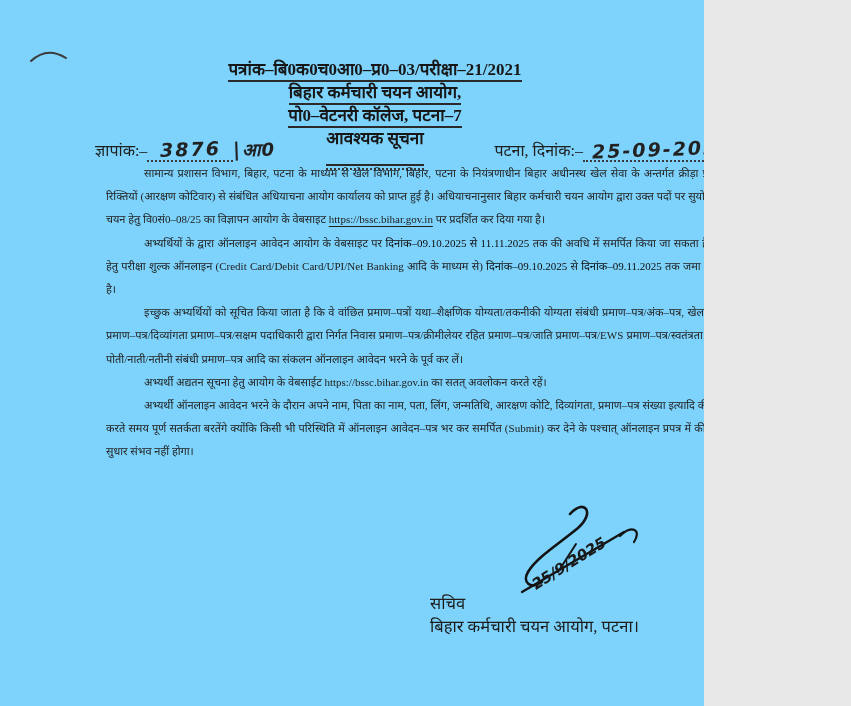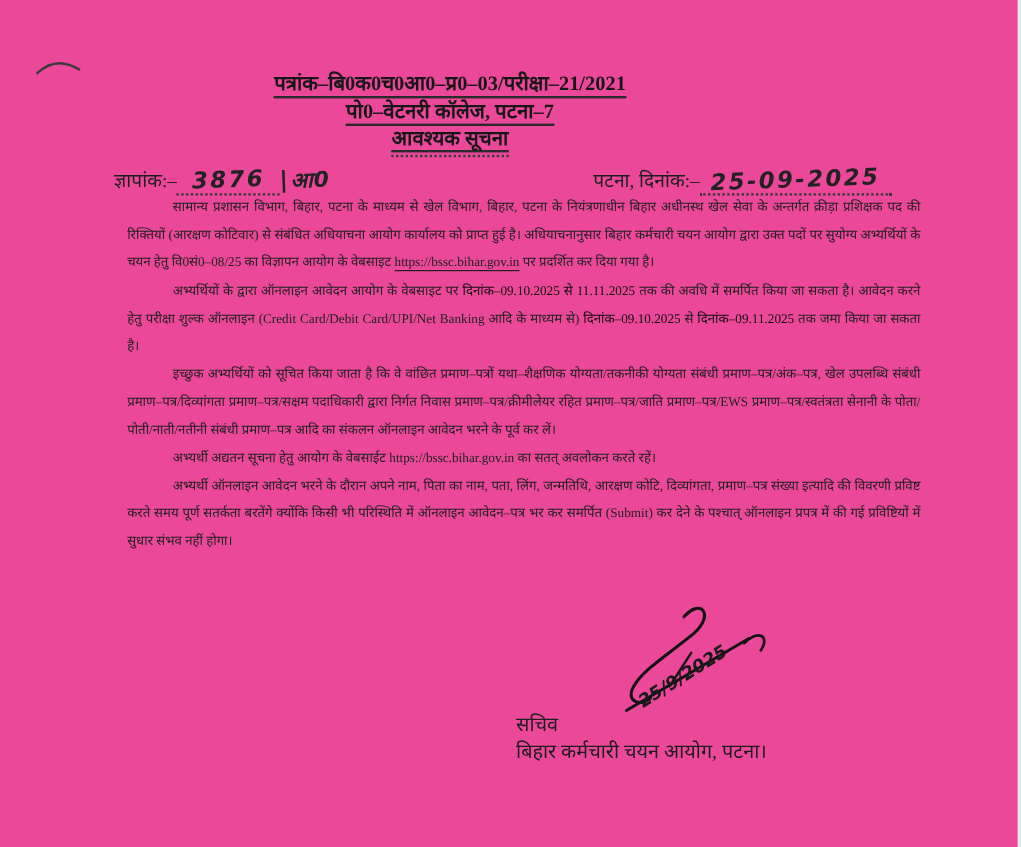--- a/index.html
+++ b/index.html
@@ -1,36 +1,36 @@
 <!DOCTYPE html>
 <html><head>
 <meta charset="utf-8">
 <style>
   html,body{margin:0;padding:0;background:#e8e8e8;}
   .page{
     position:relative;
-    width:848px;height:706px;
-    background:#ec4899;
+    width:704px;height:706px;
+    background:#7dd3fc;
     font-family:"Liberation Serif","DejaVu Serif",serif;
     color:#1e1e1e;
     overflow:hidden;
   }
   
   .corner-mark{position:absolute;left:28px;top:44px;}
 
   
   .header{
     position:absolute;top:60px;left:95px;width:560px;
     text-align:center;font-weight:bold;font-size:17px;color:#171717;
   }
   .h-line{margin:0 0 4px 0;line-height:19px;}
   .h-line .ul{border-bottom:2px solid #2a2a2a;padding-bottom:1px;}
   .notice-title-wrap{margin-top:3px;line-height:19px;}
   .dbl-ul-outer{display:inline-block;border-bottom:2px dotted #3a3a3a;padding-bottom:2px;}
-  .dbl-ul-inner{display:inline-block;border-bottom:2px solid #2a2a2a;padding-bottom:0;}
+  .dbl-ul-inner{display:inline-block;border-bottom:2px solid #2a2a2a;padding-bottom:16px;}
 
   
   .meta-row{
     position:absolute;top:137px;left:95px;width:660px;
     display:flex;justify-content:space-between;align-items:flex-end;
     font-size:16px;
   }
   .memo{white-space:nowrap;}
   .pdate{white-space:nowrap;margin-right:12px;}
   .dotted-slot{
@@ -74,20 +74,23 @@
 
   <svg class="corner-mark" width="44" height="22" viewBox="0 0 44 22">
     <path d="M3,17 Q19,2 38,14" stroke="#3a3a3a" stroke-width="2" fill="none" stroke-linecap="round"></path>
   </svg>
 
   <div class="header">
     <div class="h-line">
       <span class="ul">पत्रांक–बि0क0च0आ0–प्र0–03/परीक्षा–21/2021</span>
     </div>
     <div class="h-line">
+      <span class="ul">बिहार कर्मचारी चयन आयोग,</span>
+    </div>
+    <div class="h-line">
       <span class="ul">पो0–वेटनरी कॉलेज, पटना–7</span>
     </div>
     <div class="notice-title-wrap">
       <span class="dbl-ul-outer"><span class="dbl-ul-inner">आवश्यक सूचना</span></span>
     </div>
   </div>
 
   <div class="meta-row">
     <div class="memo">
       <span>ज्ञापांक:–</span><span class="dotted-slot"><span class="hand">3876</span></span><span class="hand">|</span><span class="hand small">आ0</span>

